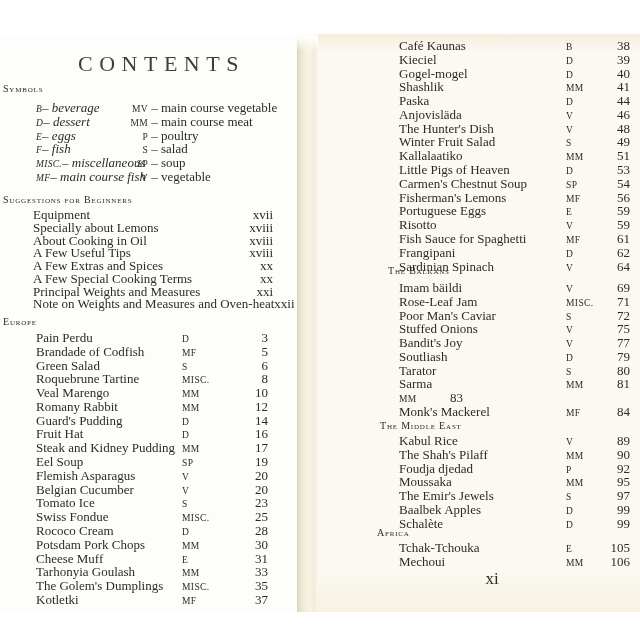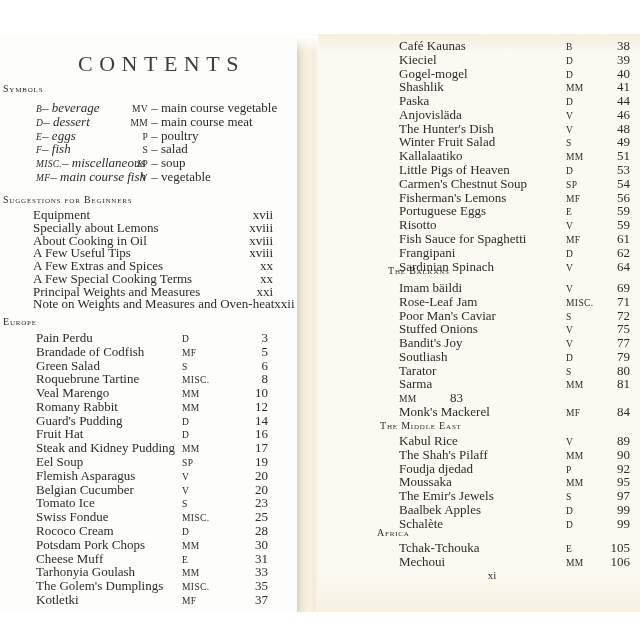--- a/index.html
+++ b/index.html
@@ -51,21 +51,21 @@
   .rows.r-main .sym{width:34px;}
   .rows.r-main .pg{width:30px;}
   
   .legend-col{position:absolute;top:68px;}
   .legend-col.c1{left:36px;font-style:italic;}
   .legend-col.c2{left:128px;}
   .legend-row{line-height:12.8px;font-size:13px;white-space:nowrap;}
   .legend-row .abbr{font-size:9.5px;letter-spacing:0.3px;}
   .legend-col.c2 .abbr{display:inline-block;width:20px;text-align:right;}
   .folio{position:absolute;left:0;top:535px;width:100%;text-align:center;
-    text-indent:26px;font-size:11px;}
+    text-indent:26px;font-size:17px;}
 </style>
 </head>
 <body>
 
 <div class="spread">
 
   <div class="page left-page">
     <div class="book-title">CONTENTS</div>
 
     <div class="sec-heading" style="left:3px;top:49px;">Symbols</div>

